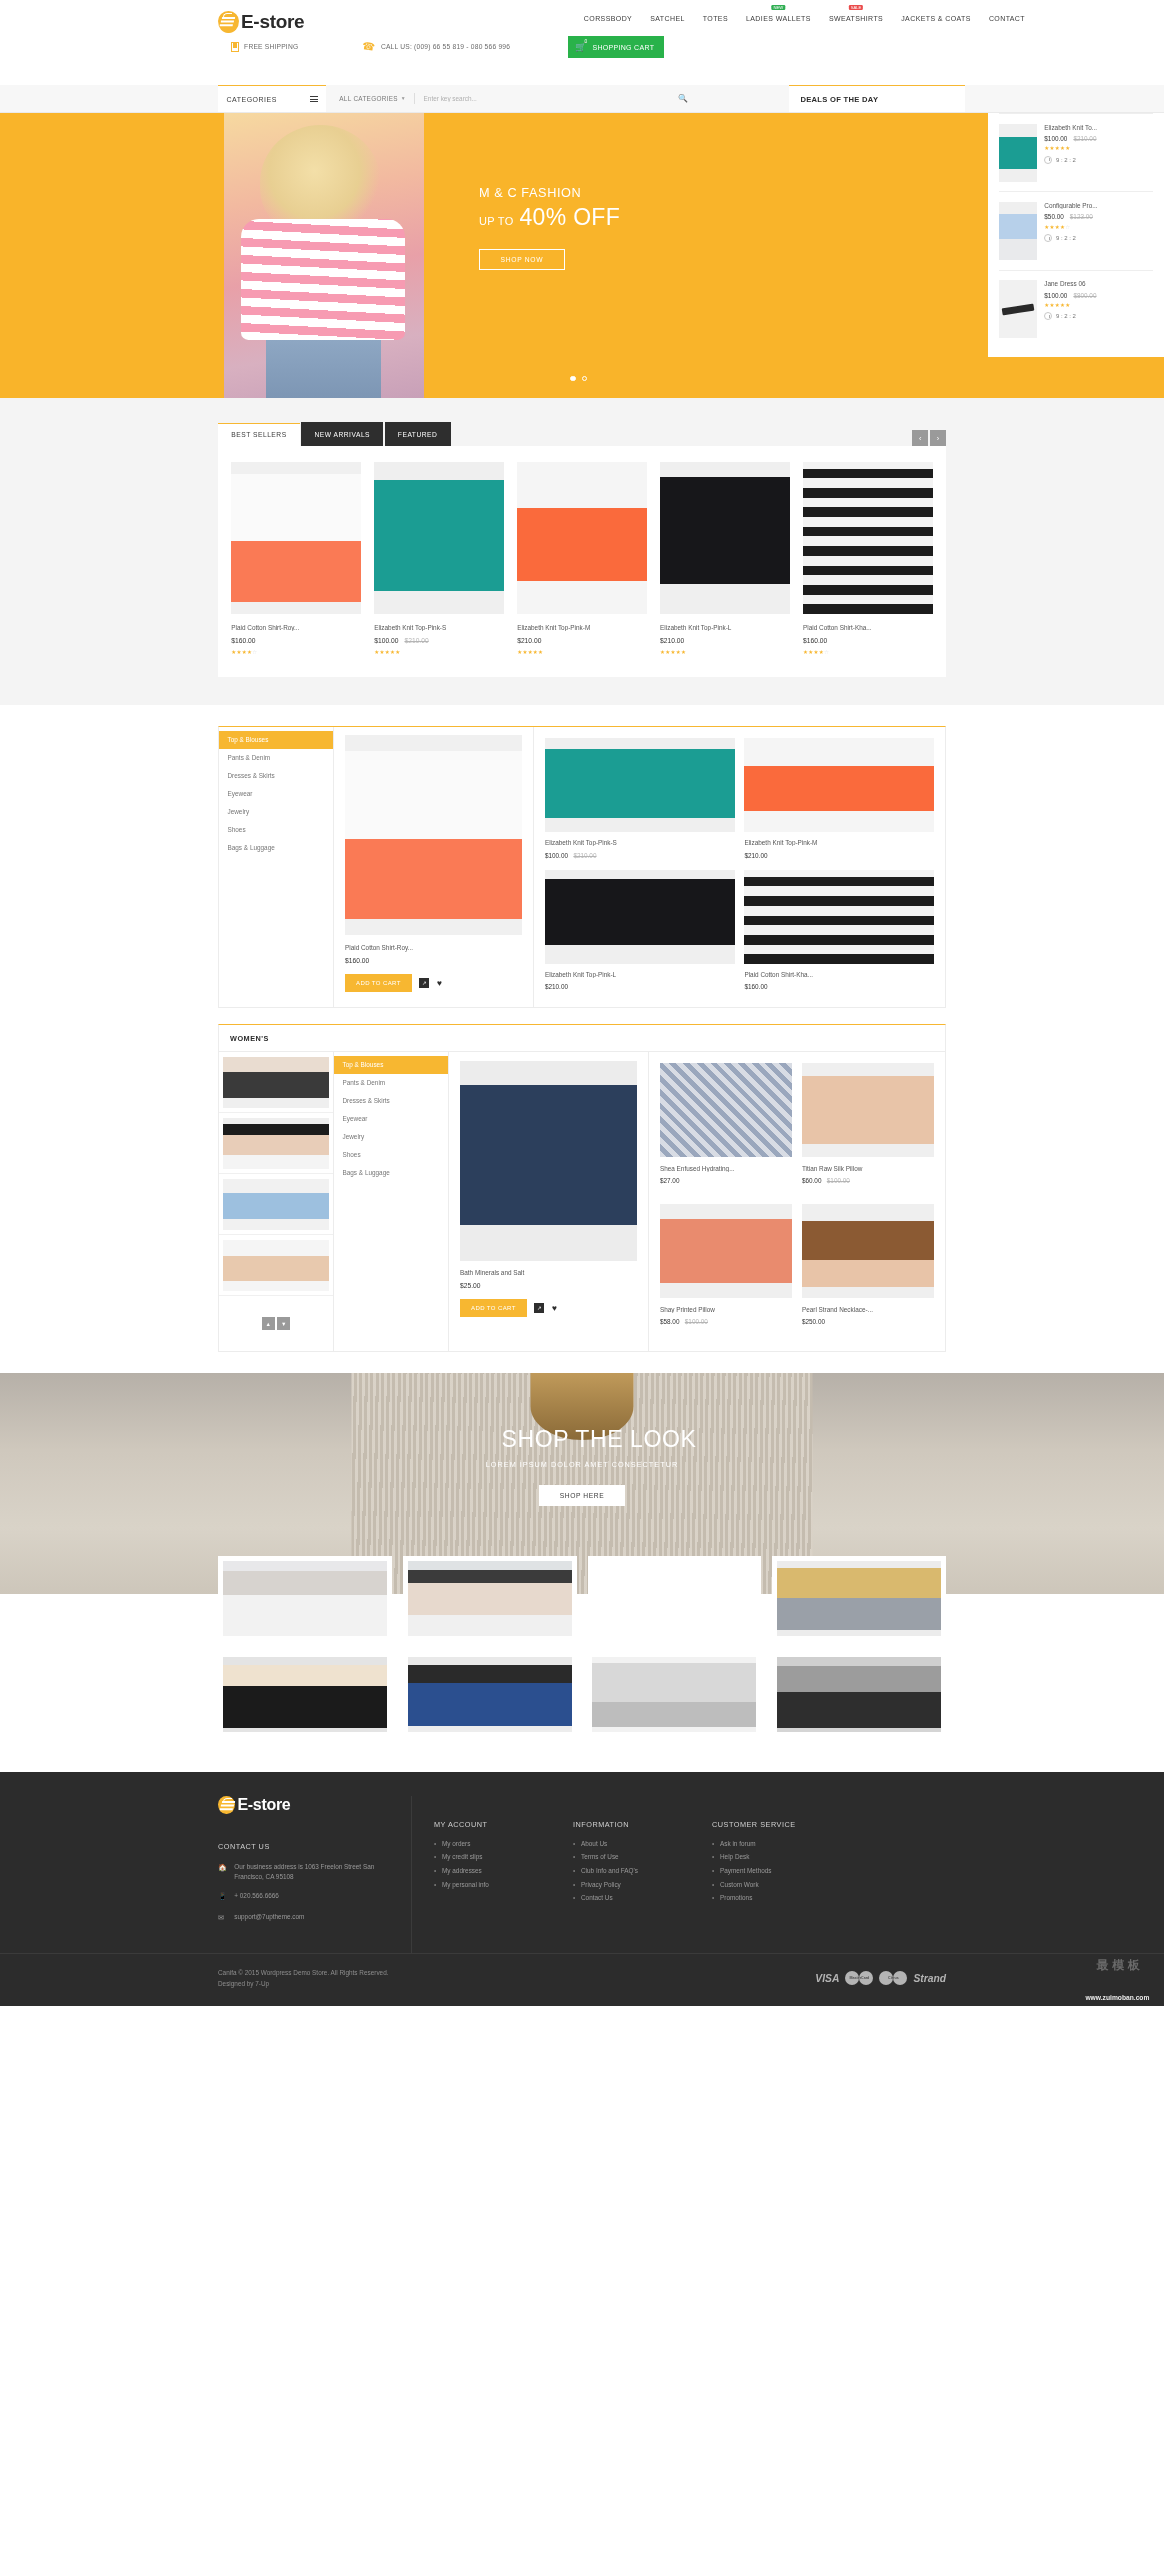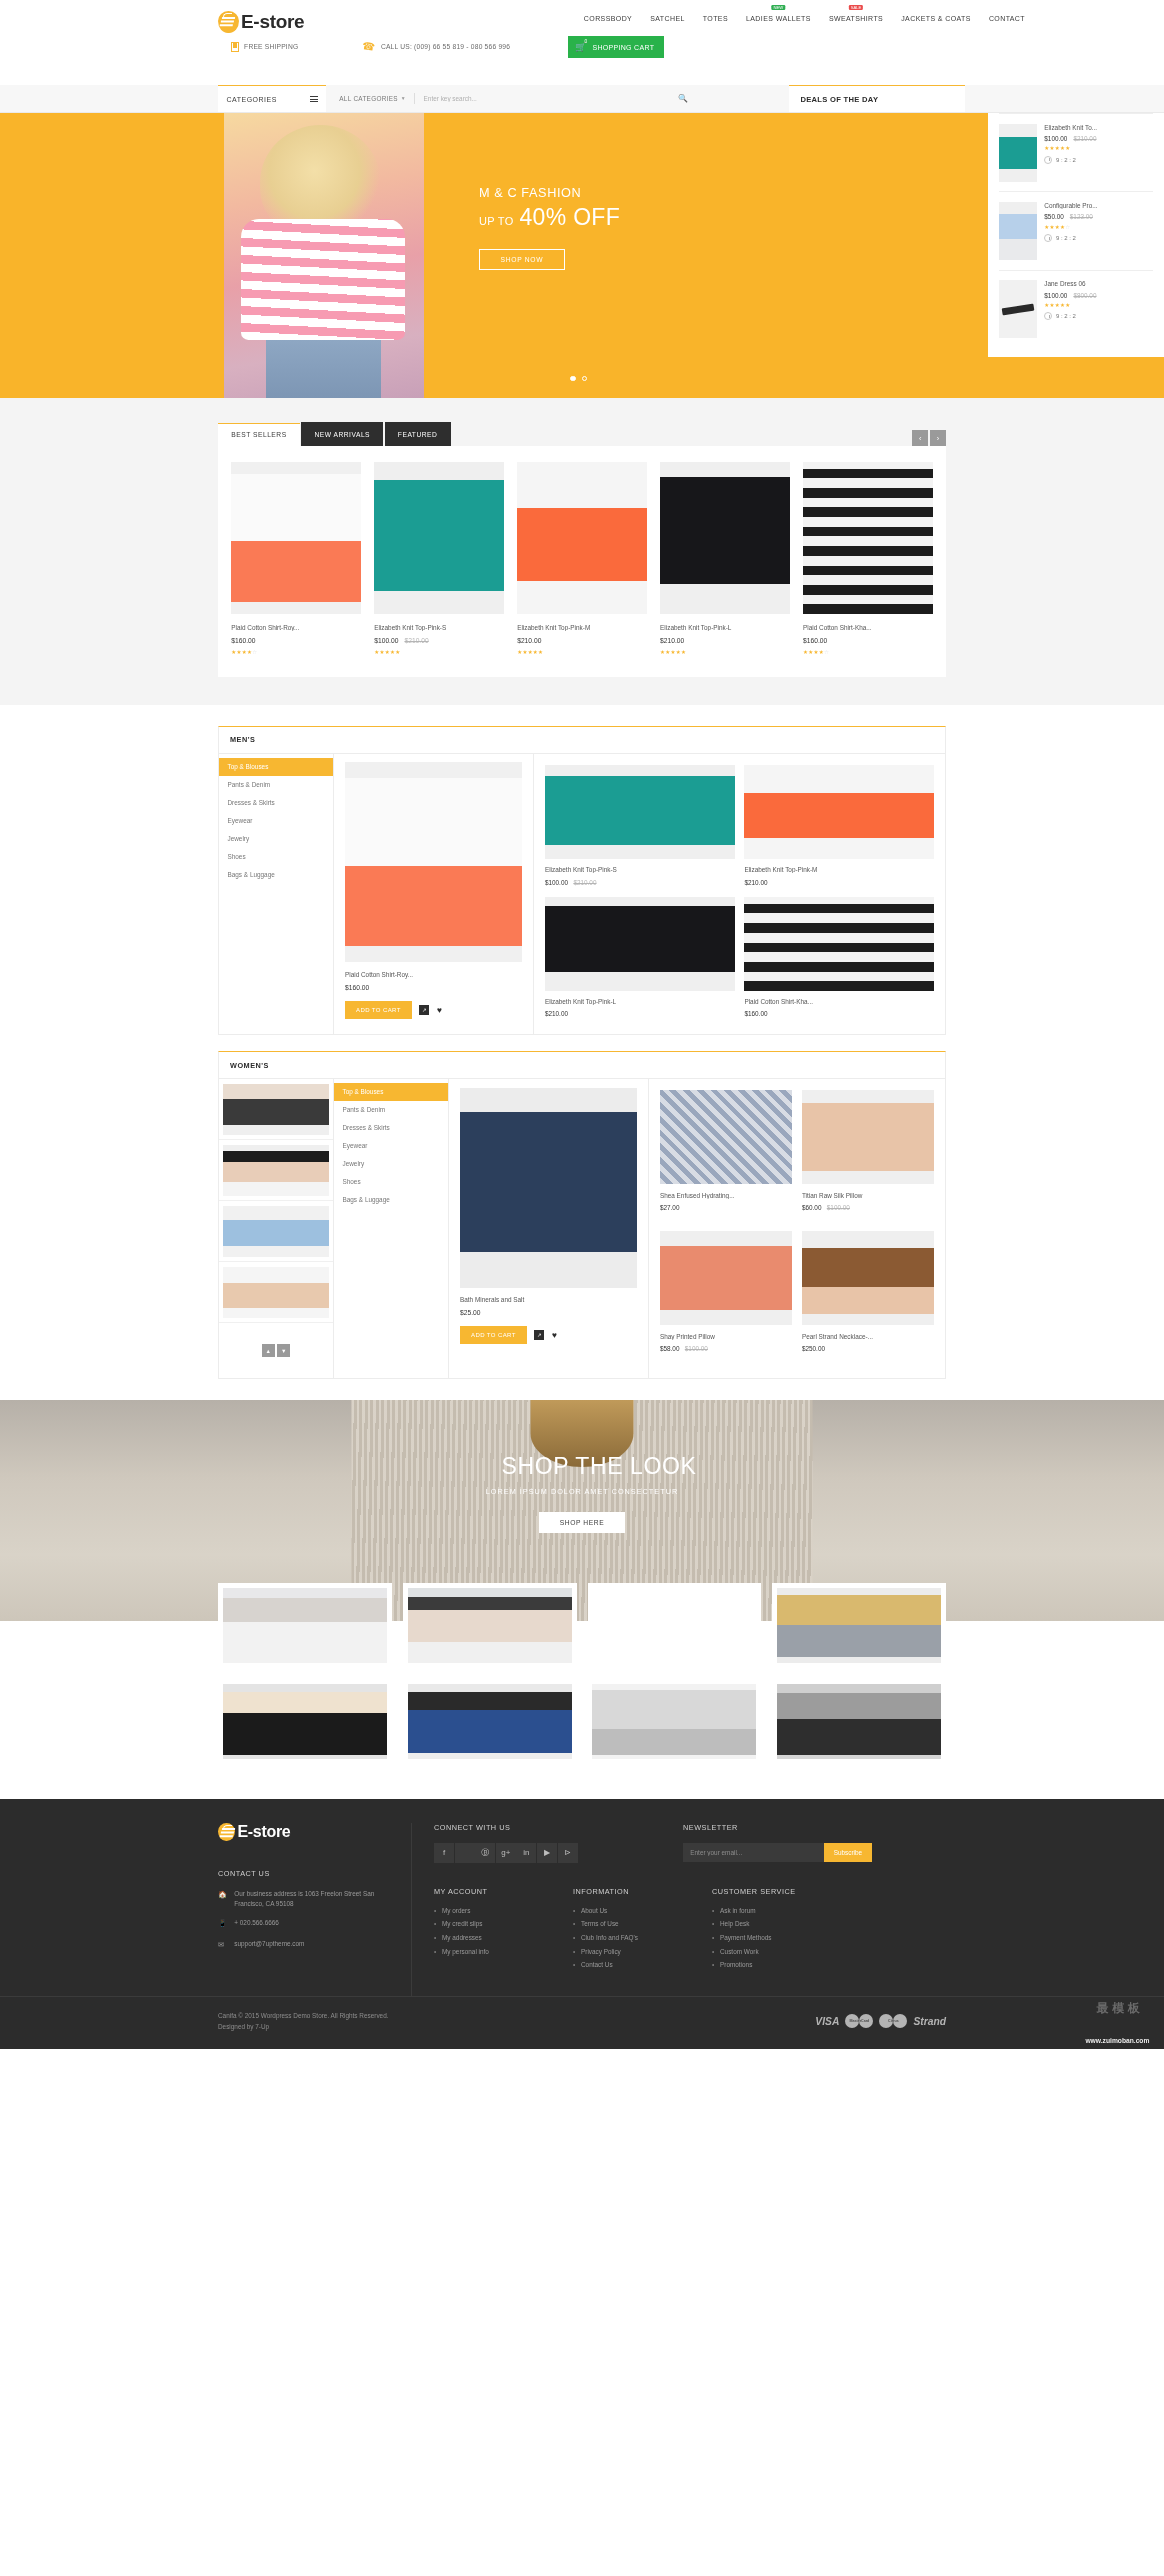--- a/index.html
+++ b/index.html
@@ -486,21 +486,20 @@
           <span class="old"></span>
         </div>
         <div class="stars">★★★★<span class="off">☆</span></div>
       </div>
     </div>
   </div>
 </div>
 
 <div class="wrap" style="padding-top:20.6px;">
   <div class="catblock">
-    <div class="cb-title">MEN'S</div>
 
 
     <div class="cb-cats">
       <div class="active">Top &amp; Blouses</div>
       <div>Pants &amp; Denim</div>
       <div>Dresses &amp; Skirts</div>
       <div>Eyewear</div>
       <div>Jewelry</div>
       <div>Shoes</div>
       <div>Bags &amp; Luggage</div>
@@ -693,41 +692,20 @@
         <span class="f-ico">📱</span>
         <span>+ 020.566.6666</span>
       </div>
       <div class="f-contact-row">
         <span class="f-ico">✉</span>
         <span>support@7uptheme.com</span>
       </div>
     </div>
 
     <div class="f-right">
-      <div class="f-top">
-        <div class="f-connect">
-          <div class="f-h">CONNECT WITH US</div>
-          <div class="social">
-            <i>f</i>
-            <i>𝊗</i>
-            <i>Ⓑ</i>
-            <i>g+</i>
-            <i>in</i>
-            <i>▶</i>
-            <i>⊳</i>
-          </div>
-        </div>
-        <div class="f-news">
-          <div class="f-h">NEWSLETTER</div>
-          <div class="news-form">
-            <input class="news-input" placeholder="Enter your email..." style="">
-            <button class="news-btn">Subscribe</button>
-          </div>
-        </div>
-      </div>
 
       <div class="f-cols">
         <div class="f-col">
           <div class="f-h">MY ACCOUNT</div>
           <ul>
             <li>My orders</li>
             <li>My credit slips</li>
             <li>My addresses</li>
             <li>My personal info</li>
           </ul>

